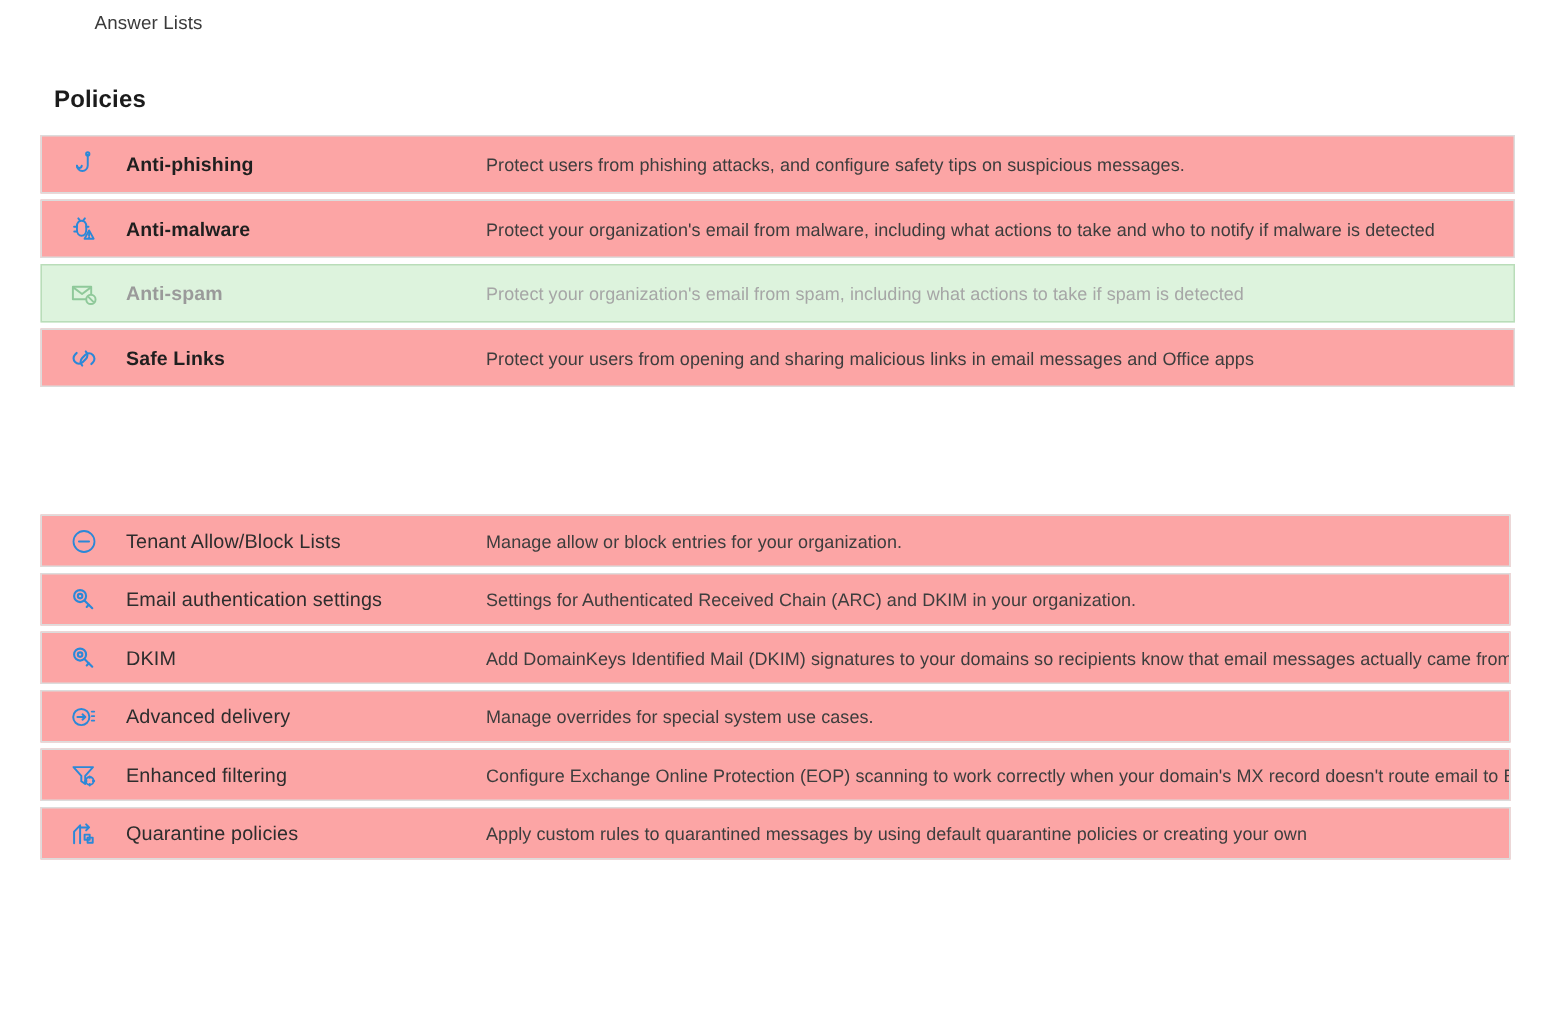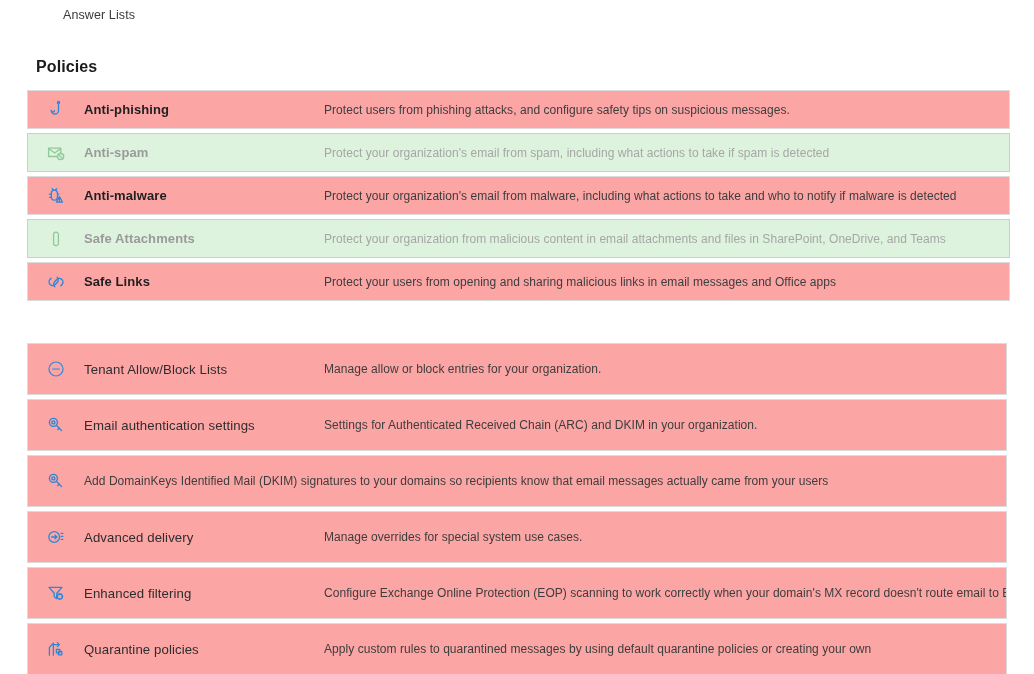--- a/index.html
+++ b/index.html
@@ -50,21 +50,21 @@
     display: flex;
     align-items: center;
     box-sizing: border-box;
     background: #fca5a5;
     border: 1px solid #dcdcdc;
     height: 39px;
     margin-bottom: 4px;
     position: relative;
   }
   .rows-policies .row { width: 983px; }
-  .rows-rules .row    { width: 980px; height: 52px; margin-bottom: 4px; }
+  .rows-rules .row    { width: 980px; height: 35px; margin-bottom: 4px; }
 
   .row.selected {
     background: #ddf3dd;
     border: 1px solid #b9ddb9;
   }
 
   .row-icon {
     width: 56px;
     min-width: 56px;
     display: flex;
@@ -109,56 +109,47 @@
         <svg width="20" height="20" viewBox="0 0 20 20" fill="none" stroke="currentColor" stroke-width="1.3" stroke-linecap="round">
           <path d="M12.5 3.2v7.2a3.6 3.6 0 0 1-7.2 0"></path>
           <path d="M5.3 10.4a1.6 1.6 0 1 0 3.2 0"></path>
           <circle cx="12.5" cy="2.6" r="1.1" fill="none"></circle>
         </svg>
       </span>
       <span class="row-label">Anti-phishing</span>
       <span class="row-desc">Protect users from phishing attacks, and configure safety tips on suspicious messages.</span>
     </div>
 
+    <div class="row">
+      <span class="row-icon">
+        <svg width="20" height="20" viewBox="0 0 20 20" fill="none" stroke="currentColor" stroke-width="1.3" stroke-linecap="round" stroke-linejoin="round">
+          <path d="M6.2 2.6l1.3 1.6M10.6 2.6L9.3 4.2"></path>
+          <path d="M5.3 7.8c0-2.2 1.3-3.7 3.1-3.7s3.1 1.5 3.1 3.7v2.4c0 2.3-1.4 4-3.1 4s-3.1-1.7-3.1-4z"></path>
+          <path d="M5.3 8.2H3.4M5.3 11.3H3.5M11.5 8.2h1.5"></path>
+          <path d="M13.4 10.6l3 5.5h-6z"></path>
+          <path d="M13.4 12.6v1.6M13.4 15.1v.4"></path>
+        </svg>
+      </span>
+      <span class="row-label">Anti-malware</span>
+      <span class="row-desc">Protect your organization's email from malware, including what actions to take and who to notify if malware is detected</span>
+    </div>
+
     <div class="row selected">
       <span class="row-icon">
         <svg width="20" height="20" viewBox="0 0 20 20" fill="none" stroke="currentColor" stroke-width="1.3" stroke-linejoin="round">
           <path d="M2.6 5.2h12.2v8.3H2.6z"></path>
           <path d="M2.6 5.4l6.1 4.6 6.1-4.6"></path>
           <circle cx="14.6" cy="13.6" r="3.1" fill="#ddf3dd"></circle>
           <path d="M12.6 11.6l4 4"></path>
         </svg>
       </span>
       <span class="row-label">Anti-spam</span>
       <span class="row-desc">Protect your organization's email from spam, including what actions to take if spam is detected</span>
     </div>
 
-    <div class="row">
-      <span class="row-icon">
-        <svg width="20" height="20" viewBox="0 0 20 20" fill="none" stroke="currentColor" stroke-width="1.3" stroke-linecap="round" stroke-linejoin="round">
-          <path d="M6.2 2.6l1.3 1.6M10.6 2.6L9.3 4.2"></path>
-          <path d="M5.3 7.8c0-2.2 1.3-3.7 3.1-3.7s3.1 1.5 3.1 3.7v2.4c0 2.3-1.4 4-3.1 4s-3.1-1.7-3.1-4z"></path>
-          <path d="M5.3 8.2H3.4M5.3 11.3H3.5M11.5 8.2h1.5"></path>
-          <path d="M13.4 10.6l3 5.5h-6z"></path>
-          <path d="M13.4 12.6v1.6M13.4 15.1v.4"></path>
-        </svg>
-      </span>
-      <span class="row-label">Anti-malware</span>
-      <span class="row-desc">Protect your organization's email from malware, including what actions to take and who to notify if malware is detected</span>
-    </div>
-
-    <div class="row selected">
-      <span class="row-icon">
-        <svg width="20" height="20" viewBox="0 0 20 20" fill="none" stroke="currentColor" stroke-width="1.3" stroke-linecap="round">
-          <path d="M10 3.2a2.4 2.4 0 0 0-2.4 2.4v8.6a2.4 2.4 0 0 0 4.8 0V5.6A2.4 2.4 0 0 0 10 3.2z"></path>
-        </svg>
-      </span>
-      <span class="row-label">Safe Attachments</span>
-      <span class="row-desc">Protect your organization from malicious content in email attachments and files in SharePoint, OneDrive, and Teams</span>
-    </div>
 
     <div class="row">
       <span class="row-icon">
         <svg width="20" height="20" viewBox="0 0 20 20" fill="none" stroke="currentColor" stroke-width="1.4" stroke-linecap="round">
           <path d="M11.2 5.3a3.6 3.6 0 0 1 0 5.1l-2 2a3.6 3.6 0 0 1-5.1-5.1l1-1"></path>
           <path d="M8.8 14.7a3.6 3.6 0 0 1 0-5.1l2-2a3.6 3.6 0 0 1 5.1 5.1l-1 1"></path>
         </svg>
       </span>
       <span class="row-label">Safe Links</span>
       <span class="row-desc">Protect your users from opening and sharing malicious links in email messages and Office apps</span>
@@ -196,20 +187,21 @@
 
     <div class="row">
       <span class="row-icon">
         <svg width="20" height="20" viewBox="0 0 20 20" fill="none" stroke="currentColor" stroke-width="1.4" stroke-linecap="round" stroke-linejoin="round">
           <circle cx="7.4" cy="7.4" r="4"></circle>
           <circle cx="7.4" cy="7.4" r="1.5"></circle>
           <path d="M10.3 10.3l5.2 5.2"></path>
           <path d="M13.2 13.2l-1.4 1.4"></path>
         </svg>
       </span>
+      <span class="row-label">DKIM</span>
       <span class="row-desc">Add DomainKeys Identified Mail (DKIM) signatures to your domains so recipients know that email messages actually came from your users</span>
     </div>
 
     <div class="row">
       <span class="row-icon">
         <svg width="20" height="20" viewBox="0 0 20 20" fill="none" stroke="currentColor" stroke-width="1.3" stroke-linecap="round" stroke-linejoin="round">
           <circle cx="8.2" cy="10" r="5.4"></circle>
           <path d="M5.6 10h5.2M9 8.2l1.9 1.8-1.9 1.8"></path>
           <path d="M15.2 6.4h1.6M15.2 9.4h1.6M15.2 12.4h1.6"></path>
         </svg>

